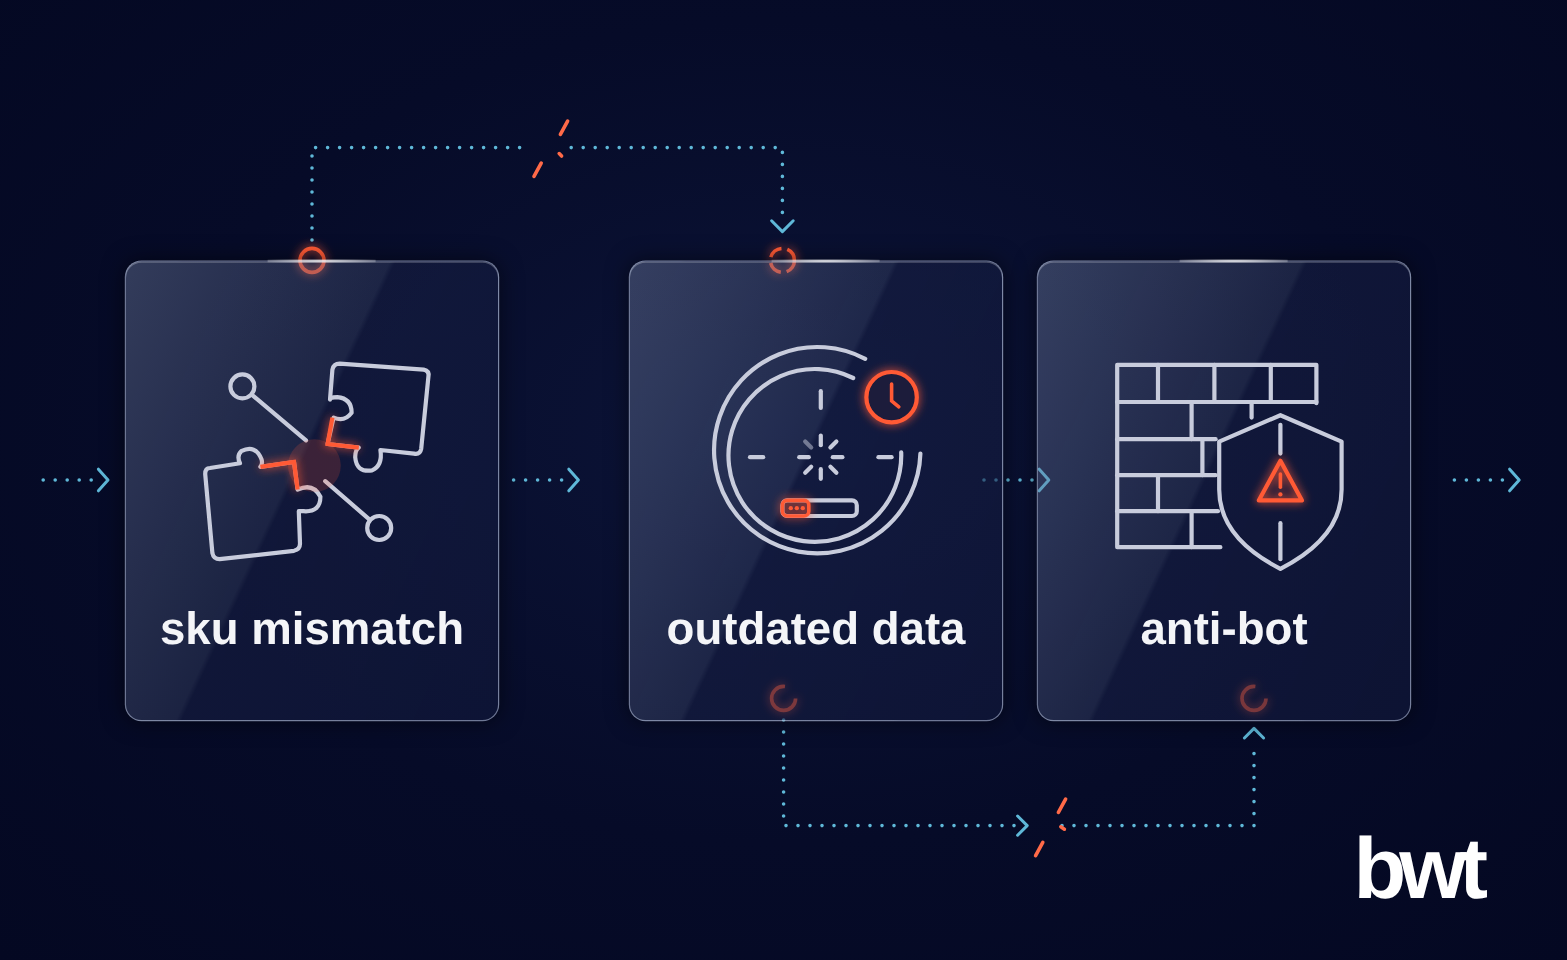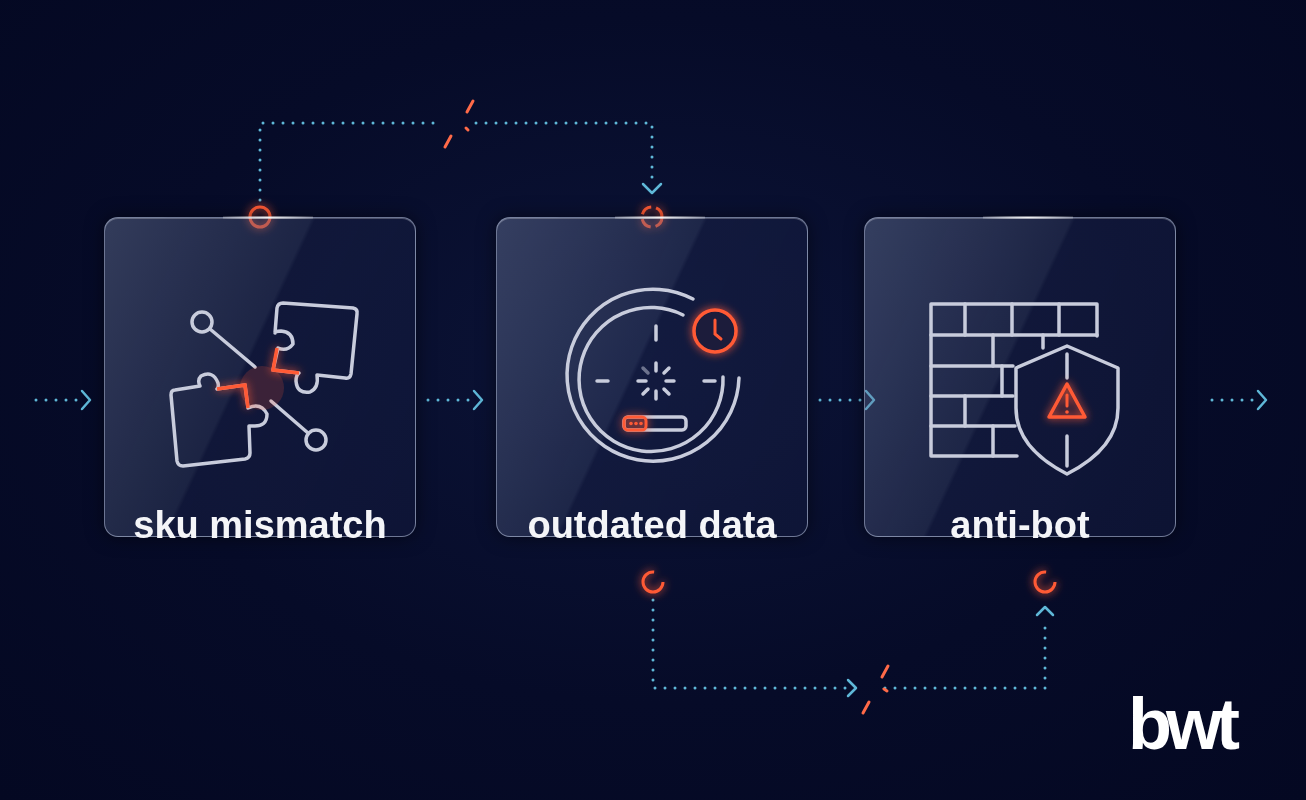--- a/index.html
+++ b/index.html
@@ -8,21 +8,21 @@
     background:#050a26;
     font-family:"Liberation Sans", sans-serif;
     position:relative;
   }
   .bg-glow {
     position:absolute; inset:0;
     background:radial-gradient(ellipse at 50% 45%, #0c1438 0%, #060b28 55%, #040822 100%);
   }
   svg.lines { position:absolute; left:0; top:0; }
   .card {
-    position:absolute; top:217px; width:312px; height:320px;
+    position:absolute; top:217px; width:312px; height:384px;
     border-radius:14px;
     border:1.5px solid rgba(190,200,225,0.55);
     background:linear-gradient(115deg, rgba(120,135,170,0.40) 0%, rgba(70,82,118,0.35) 45%, rgba(25,33,70,0.55) 46%, rgba(18,25,60,0.6) 100%);
     box-shadow:0 0 18px rgba(0,0,0,0.5), inset 0 1px 0 rgba(255,255,255,0.25);
     box-sizing:border-box;
   }
   .card::before {
     content:""; position:absolute; top:-2px; left:38%; width:90px; height:3px;
     background:radial-gradient(ellipse, rgba(255,255,255,0.9), rgba(255,255,255,0));
   }
@@ -107,21 +107,21 @@
     </g>
     <g stroke="#ff5a36" stroke-width="3.5" fill="none" filter="url(#glow)">
       <path d="M172 130 L168 152 L194 155"></path>
       <path d="M112 171 L140 167 L143 190"></path>
     </g>
     <circle cx="157" cy="170" r="22" fill="#ff5a36" opacity="0.18"></circle>
   </svg>
   <div class="label">sku mismatch</div>
 </div>
 
-<div class="card" style="left:496px;">
+<div class="card" style="left:524px;">
   <svg class="icon" width="312" height="364">
     <g stroke="#c8ccdc" stroke-width="3.5" fill="none" stroke-linecap="round">
       <path d="M196 81 A86 86 0 1 0 242 160"></path>
       <path d="M186 97 A72 72 0 1 0 226 159"></path>
       <line x1="159" y1="108" x2="159" y2="122"></line>
       <line x1="100" y1="163" x2="111" y2="163"></line>
       <line x1="207" y1="163" x2="218" y2="163"></line>
 
       <line x1="159" y1="145" x2="159" y2="153"></line>
       <line x1="159" y1="173" x2="159" y2="181"></line>

